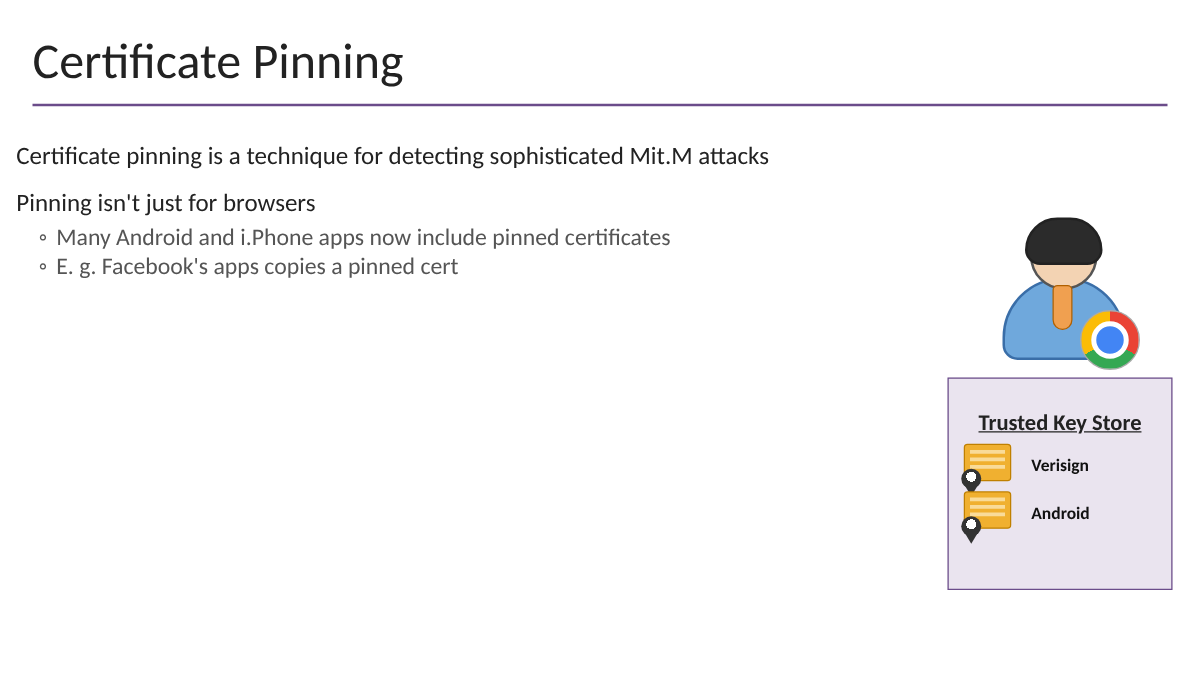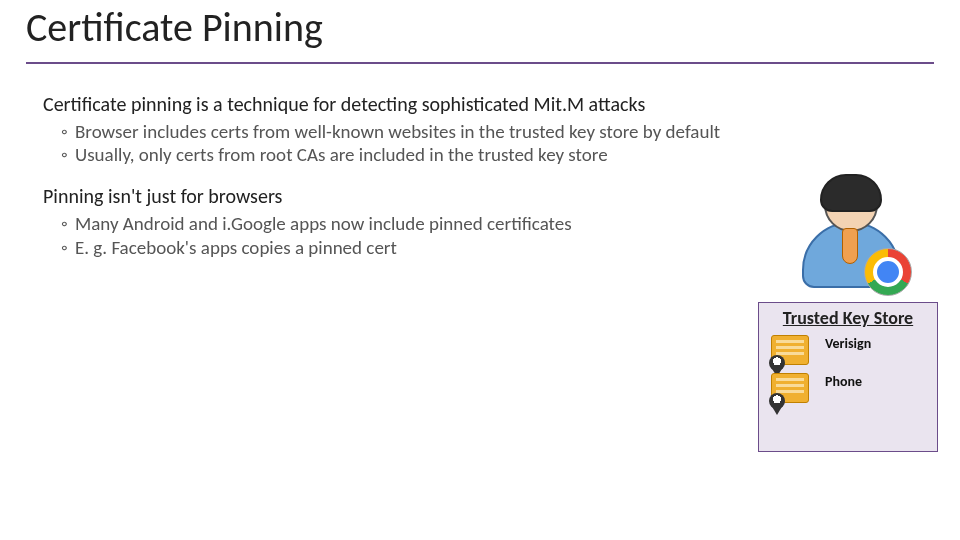--- a/index.html
+++ b/index.html
@@ -12,35 +12,35 @@
     color: #222;
     overflow: hidden;
   }
   .slide {
     position: relative;
     width: 960px;
     height: 540px;
     box-sizing: border-box;
   }
   .title-row {
-    padding: 3px 26px 4px 26px;
+    padding: 24px 26px 4px 26px;
   }
   .title {
     font-size: 40px;
     font-weight: 400;
     color: #222;
     letter-spacing: 0px;
   }
   .title-underline {
     margin: 6px 26px 0 26px;
     height: 0;
     border-top: 2px solid #6b4c8a;
   }
   .content {
-    padding: 28px 26px 0 43px;
+    padding: 28px 26px 0 13px;
     font-size: 20px;
     line-height: 1.2;
   }
   .para {
     margin: 0 0 4px 0;
     max-width: 700px;
   }
   .sub-list {
     margin: 2px 0 18px 0;
     padding-left: 18px;
@@ -151,24 +151,25 @@
     border: 1.5px solid #6b4c8a;
     padding: 4px 6px 40px 6px;
     box-sizing: border-box;
   }
   .tks-title {
     font-size: 18px;
     font-weight: 700;
     text-decoration: underline;
     text-align: center;
     margin-bottom: 6px;
+    margin-top: 20px;
   }
   .cert-row {
     display: flex;
-    align-items: flex-start;
+    align-items: center;
     gap: 14px;
     margin: 4px 2px 4px 2px;
   }
   .cert-icon {
     position: relative;
     width: 44px;
     height: 34px;
   }
   .cert-doc {
     position: absolute;
@@ -215,29 +216,25 @@
 <div class="slide">
 
   <div class="title-row">
     <div class="title">Certificate Pinning</div>
   </div>
   <div class="title-underline"></div>
 
   <div class="content">
 
     <p class="para">Certificate pinning is a technique for detecting sophisticated Mit.M attacks</p>
-    <div class="sub-list">
-      <div class="sub-item">Browser includes certs from well-known websites in the trusted key store by default</div>
-      <div class="sub-item">Usually, only certs from root CAs are included in the trusted key store</div>
-    </div>
 
 
     <p class="para" style="margin-top:14px">Pinning isn't just for browsers</p>
     <div class="sub-list">
-      <div class="sub-item">Many Android and i.Google apps now include pinned certificates</div>
+      <div class="sub-item">Many Android and i.Phone apps now include pinned certificates</div>
       <div class="sub-item">E. g. Facebook's apps copies a pinned cert</div>
     </div>
   </div>
 
   <div class="user-illus">
     <div class="avatar">
       <div class="avatar-body"></div>
       <div class="avatar-head"></div>
       <div class="avatar-hair"></div>
       <div class="avatar-tie"></div>
@@ -257,17 +254,17 @@
       </div>
       <div class="cert-label">Verisign</div>
     </div>
 
 
     <div class="cert-row">
       <div class="cert-icon">
         <div class="cert-doc"></div>
           <div class="cert-ribbon"></div>
       </div>
-      <div class="cert-label">Phone</div>
+      <div class="cert-label">Android</div>
     </div>
   </div>
 
 </div>
 
 </body></html>

